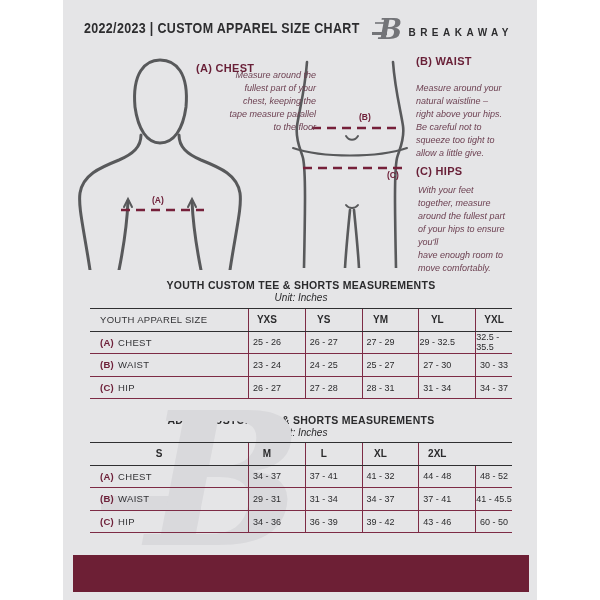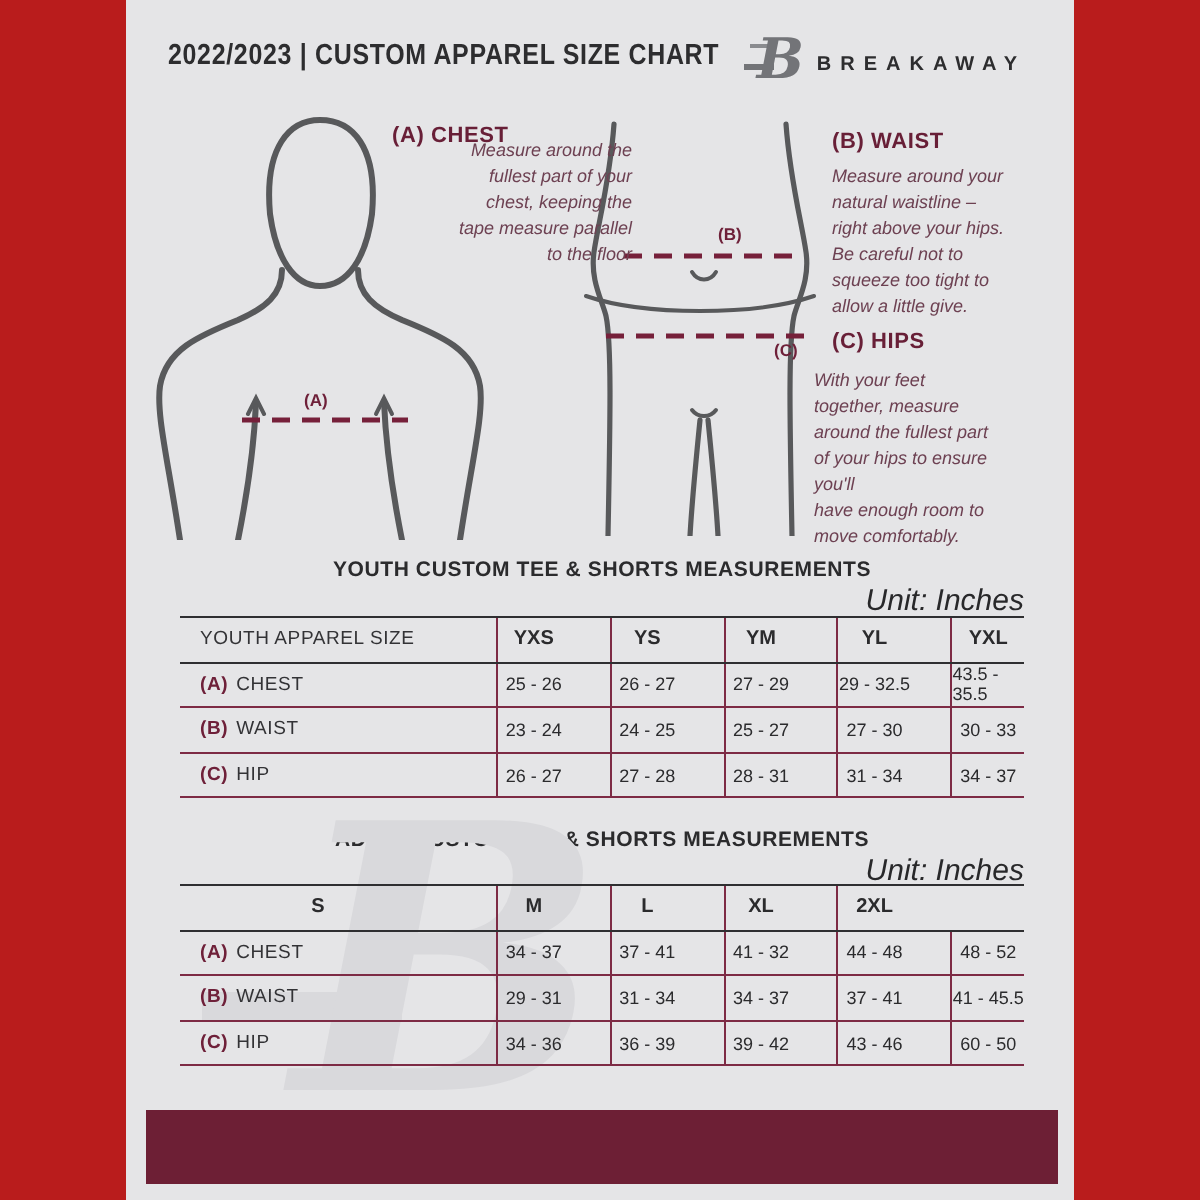--- a/index.html
+++ b/index.html
@@ -2,21 +2,21 @@
 <html><head>
 <meta charset="utf-8">
 <style>
   * { margin: 0; padding: 0; box-sizing: border-box; }
   html, body { background: #000; }
   body { font-family: "Liberation Sans", sans-serif; }
 
   .stage {
     position: relative;
     width: 600px; height: 600px;
-    background: #b91c1c;
+    background: #ffffff;
     overflow: hidden;
   }
   .doc {
     position: absolute;
     left: 63px; top: 0;
     width: 474px; height: 600px;
     background: #e5e5e7;
     overflow: hidden;
   }
 
@@ -67,22 +67,22 @@
     position: absolute;
     font-size: 8.5px; font-weight: bold; color: #6e2039;
   }
 
   
   .sec-title {
     position: absolute; left: 27px; width: 422px; text-align: center;
     font-size: 10.5px; font-weight: bold; color: #2b2b2d; letter-spacing: 0.3px;
   }
   .sec-unit {
-    position: absolute; left: 27px; width: 422px; text-align: right;
-    font-size: 15px; font-style: italic; color: #28282a;
+    position: absolute; left: 27px; width: 422px; text-align: center;
+    font-size: 10px; font-style: italic; color: #28282a;
   }
   .sz-table {
     position: absolute; left: 27px; width: 422px;
     border-top: 1.5px solid #2f2f31;
     z-index: 1;
   }
   .row {
     display: grid;
     grid-template-columns: 138px repeat(5, 1fr);
     height: 22.6px;
@@ -166,30 +166,30 @@
     <span class="marker" style="left:296px; top:112px;">(B)</span>
     <span class="marker" style="left:324px; top:170px;">(C)</span>
 
     <div class="mini-heading" style="left:133px; top:62px;">(A) CHEST</div>
     <div class="desc" style="left:133px; top:69px; width:120px;text-align:right;">Measure around the
 fullest part of your
 chest, keeping the
 tape measure parallel
 to the floor</div>
 
-    <div class="mini-heading" style="left:353px; top:65px;">(B) WAIST</div>
+    <div class="mini-heading" style="left:353px; top:55px;">(B) WAIST</div>
     <div class="desc" style="left:353px; top:82px; width:118px;">Measure around your
 natural waistline –
 right above your hips.
 Be careful not to
 squeeze too tight to
 allow a little give.</div>
 
     <div class="mini-heading" style="left:353px; top:165px;">(C) HIPS</div>
-    <div class="desc" style="left:344px; top:184px; width:120px;">With your feet
+    <div class="desc" style="left:355px; top:184px; width:120px;">With your feet
 together, measure
 around the fullest part
 of your hips to ensure
 you'll
 have enough room to
 move comfortably.</div>
 
     <div class="sec-title" style="top:279px;">YOUTH CUSTOM TEE &amp; SHORTS MEASUREMENTS</div>
     <div class="sec-unit" style="top:292px;">Unit: Inches</div>
 
@@ -204,21 +204,21 @@
       </div>
       <div class="row">
         <div class="cell lbl">
           <span class="key">(A)</span>
           <span>CHEST</span>
         </div>
         <div class="cell">25 - 26</div>
         <div class="cell">26 - 27</div>
         <div class="cell">27 - 29</div>
         <div class="cell">29 - 32.5</div>
-        <div class="cell">43.5 - 35.5</div>
+        <div class="cell">32.5 - 35.5</div>
       </div>
       <div class="row">
         <div class="cell lbl">
           <span class="key">(B)</span>
           <span>WAIST</span>
         </div>
         <div class="cell">23 - 24</div>
         <div class="cell">24 - 25</div>
         <div class="cell">25 - 27</div>
         <div class="cell">27 - 30</div>

